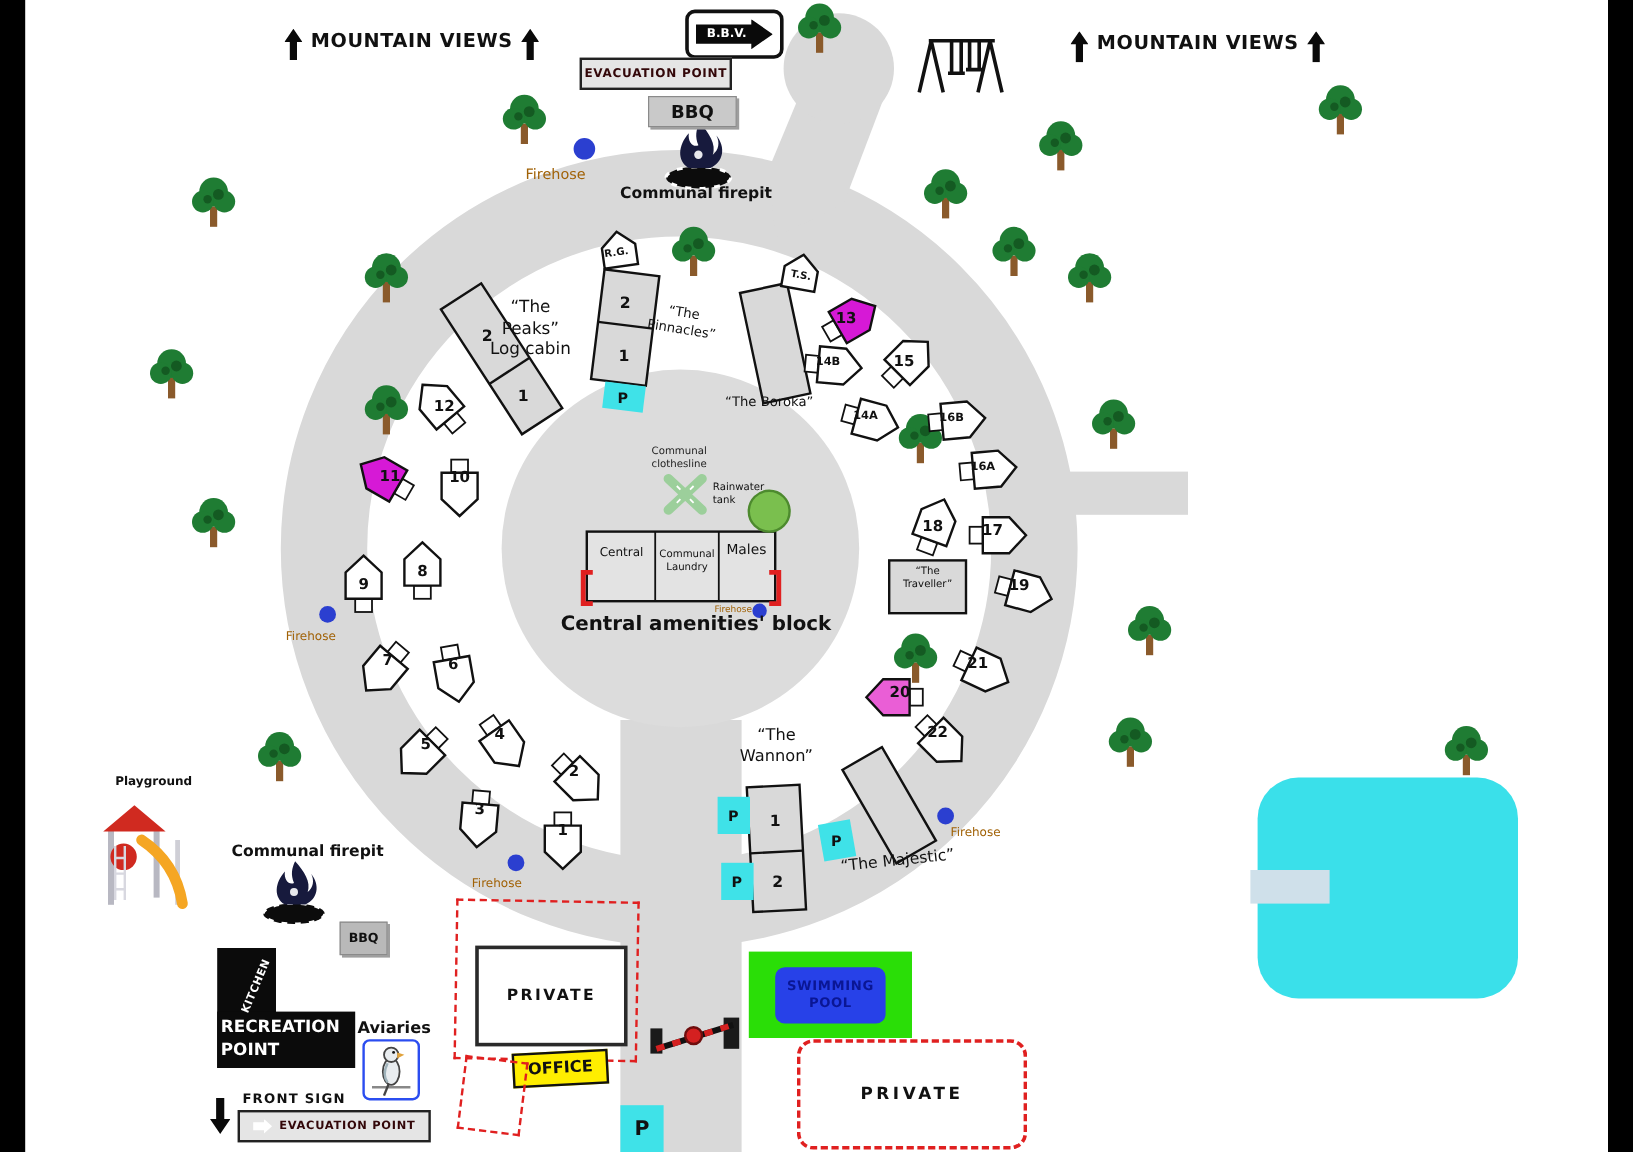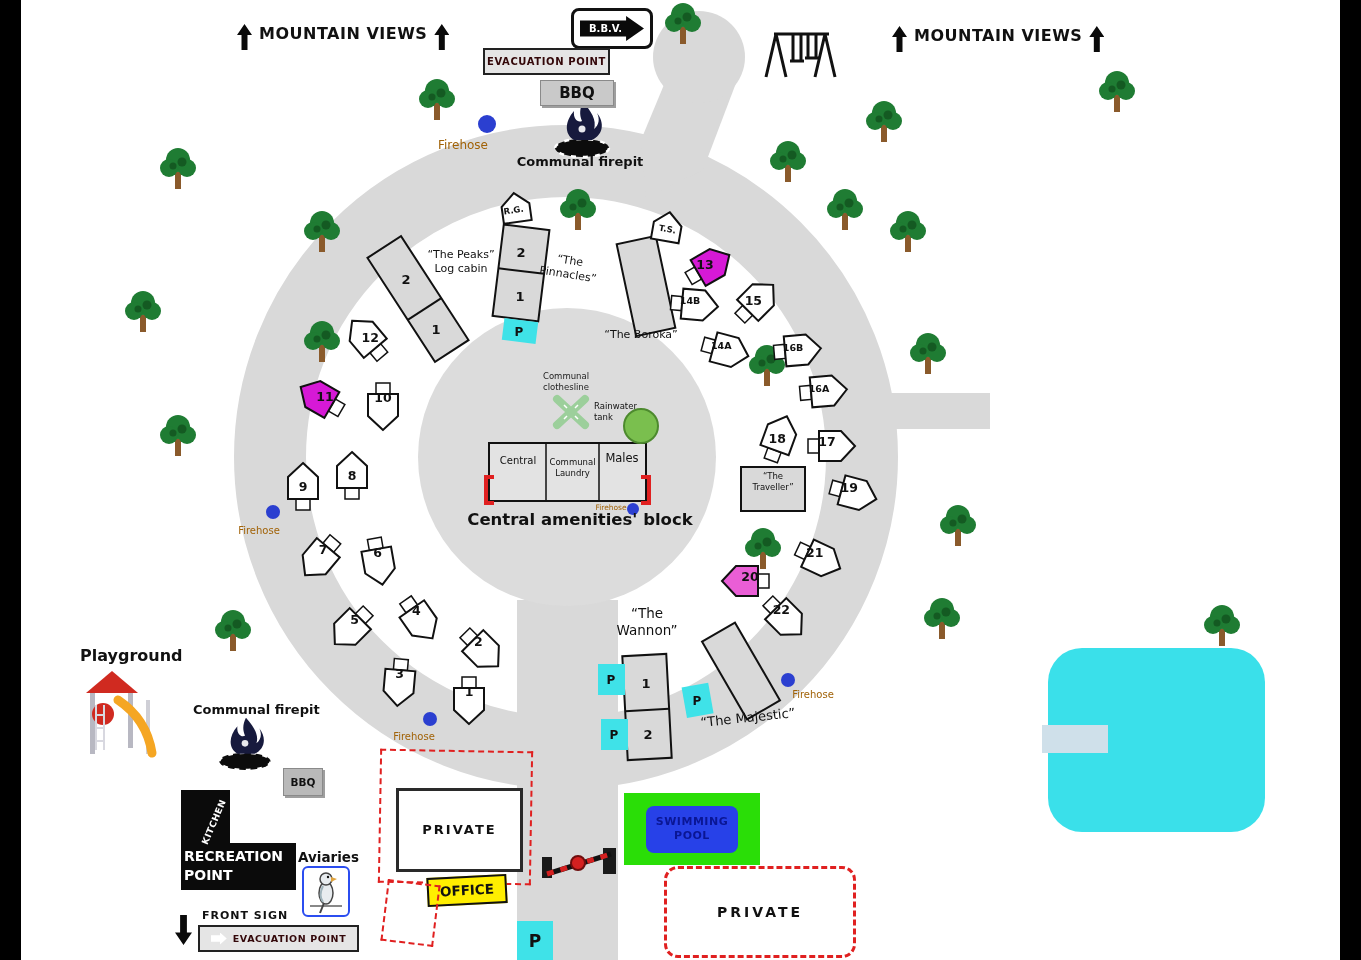--- a/index.html
+++ b/index.html
@@ -474,41 +474,41 @@
       <span>B.B.V.</span>
     </div>
   </div>
 
   <div class="sign-red" style="left:483px;top:48px;width:127px;height:27px;font-size:10px">EVACUATION POINT</div>
 
   <div class="graybox" style="left:540px;top:80px;width:74px;height:26px;font-size:15px">BBQ</div>
 
   <div class="lbl b c" style="left:509px;top:154px;width:142px;font-size:13px">Communal firepit</div>
 
-  <div class="lbl pre c" style="left:420px;top:248px;width:82px;font-size:11px">“The Peaks”
+  <div class="lbl pre c" style="left:401px;top:248px;width:82px;font-size:14px">“The Peaks”
 Log cabin</div>
   <div class="lbl pre c" style="left:533px;top:254px;width:72px;font-size:11px;transform:rotate(9deg)">“The
 Pinnacles”</div>
   <div class="lbl c" style="left:600px;top:328px;width:82px;font-size:11px">“The Boroka”</div>
   <div class="lbl pre c" style="left:532px;top:371px;width:68px;font-size:8.5px;color:#222">Communal
 clothesline</div>
   <div class="lbl pre" style="left:594px;top:401px;width:56px;font-size:8.5px">Rainwater
 tank</div>
   <div class="lbl c" style="left:491px;top:455px;width:54px;font-size:10px">Central</div>
   <div class="lbl pre c" style="left:547px;top:457px;width:51px;font-size:8.5px">Communal
 Laundry</div>
   <div class="lbl c" style="left:600px;top:451px;width:44px;font-size:11.5px">Males</div>
   <div class="lbl b c" style="left:459px;top:510px;width:242px;font-size:16.5px">Central amenities' block</div>
   <div class="lbl pre c" style="left:603px;top:605px;width:88px;font-size:13.5px">“The
 Wannon”</div>
   <div class="lbl c" style="left:694px;top:710px;width:108px;font-size:13px;transform:rotate(-6deg)">“The Majestic”</div>
   <div class="lbl pre c" style="left:742px;top:471px;width:62px;font-size:8.5px">“The
 Traveller”</div>
 
-  <div class="lbl b" style="left:80px;top:646px;font-size:16px">Playground</div>
+  <div class="lbl b" style="left:96px;top:646px;font-size:10px">Playground</div>
   <div class="lbl b" style="left:193px;top:702px;font-size:13px">Communal firepit</div>
   <div class="graybox" style="left:283px;top:768px;width:40px;height:28px;font-size:10.5px;background:#b9b9b9">BBQ</div>
 
   <div class="lbl" style="left:181px;top:790px;width:49px;height:100px;background:#0b0b0b"></div>
   <div class="lbl" style="left:181px;top:843px;width:115px;height:47px;background:#0b0b0b"></div>
   <div class="lbl b" style="left:200px;top:842px;font-size:9px;color:#fff;letter-spacing:.5px;transform:rotate(-67deg);transform-origin:0 0">KITCHEN</div>
   <div class="lbl b pre" style="left:184px;top:847px;font-size:14px;color:#fff;line-height:1.35">RECREATION
 POINT</div>
 
   <div class="lbl b" style="left:298px;top:849px;font-size:13.5px">Aviaries</div>

